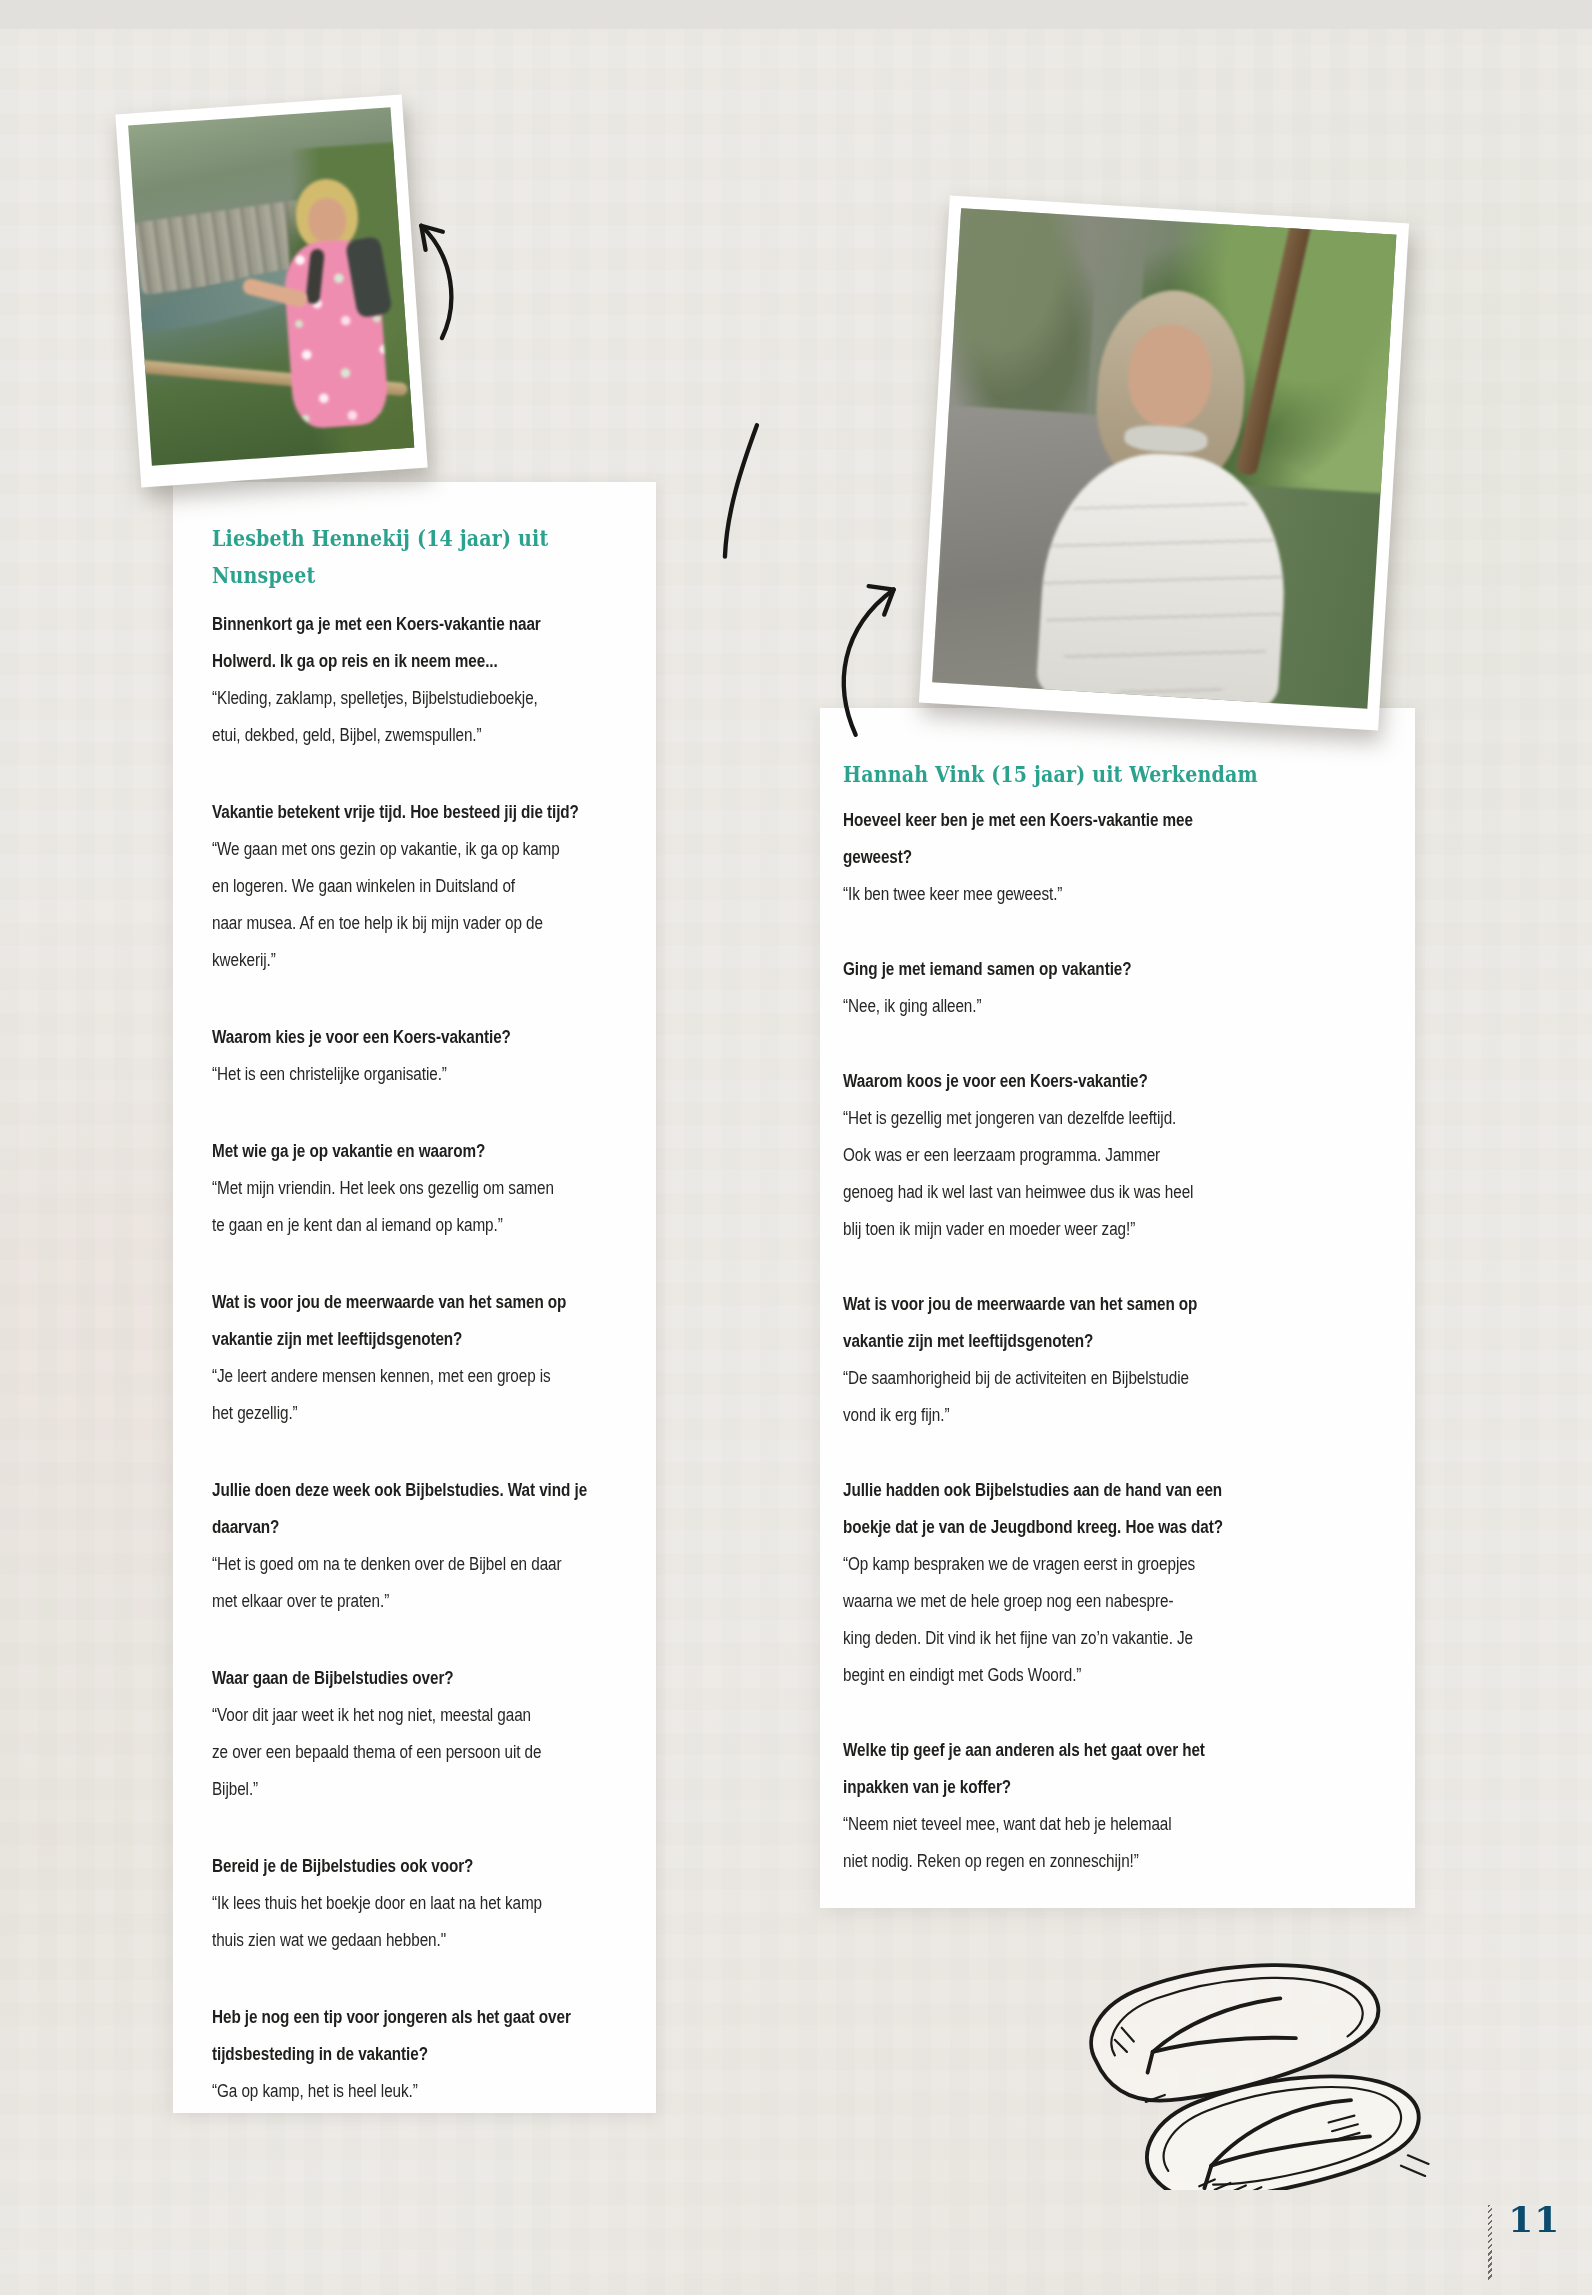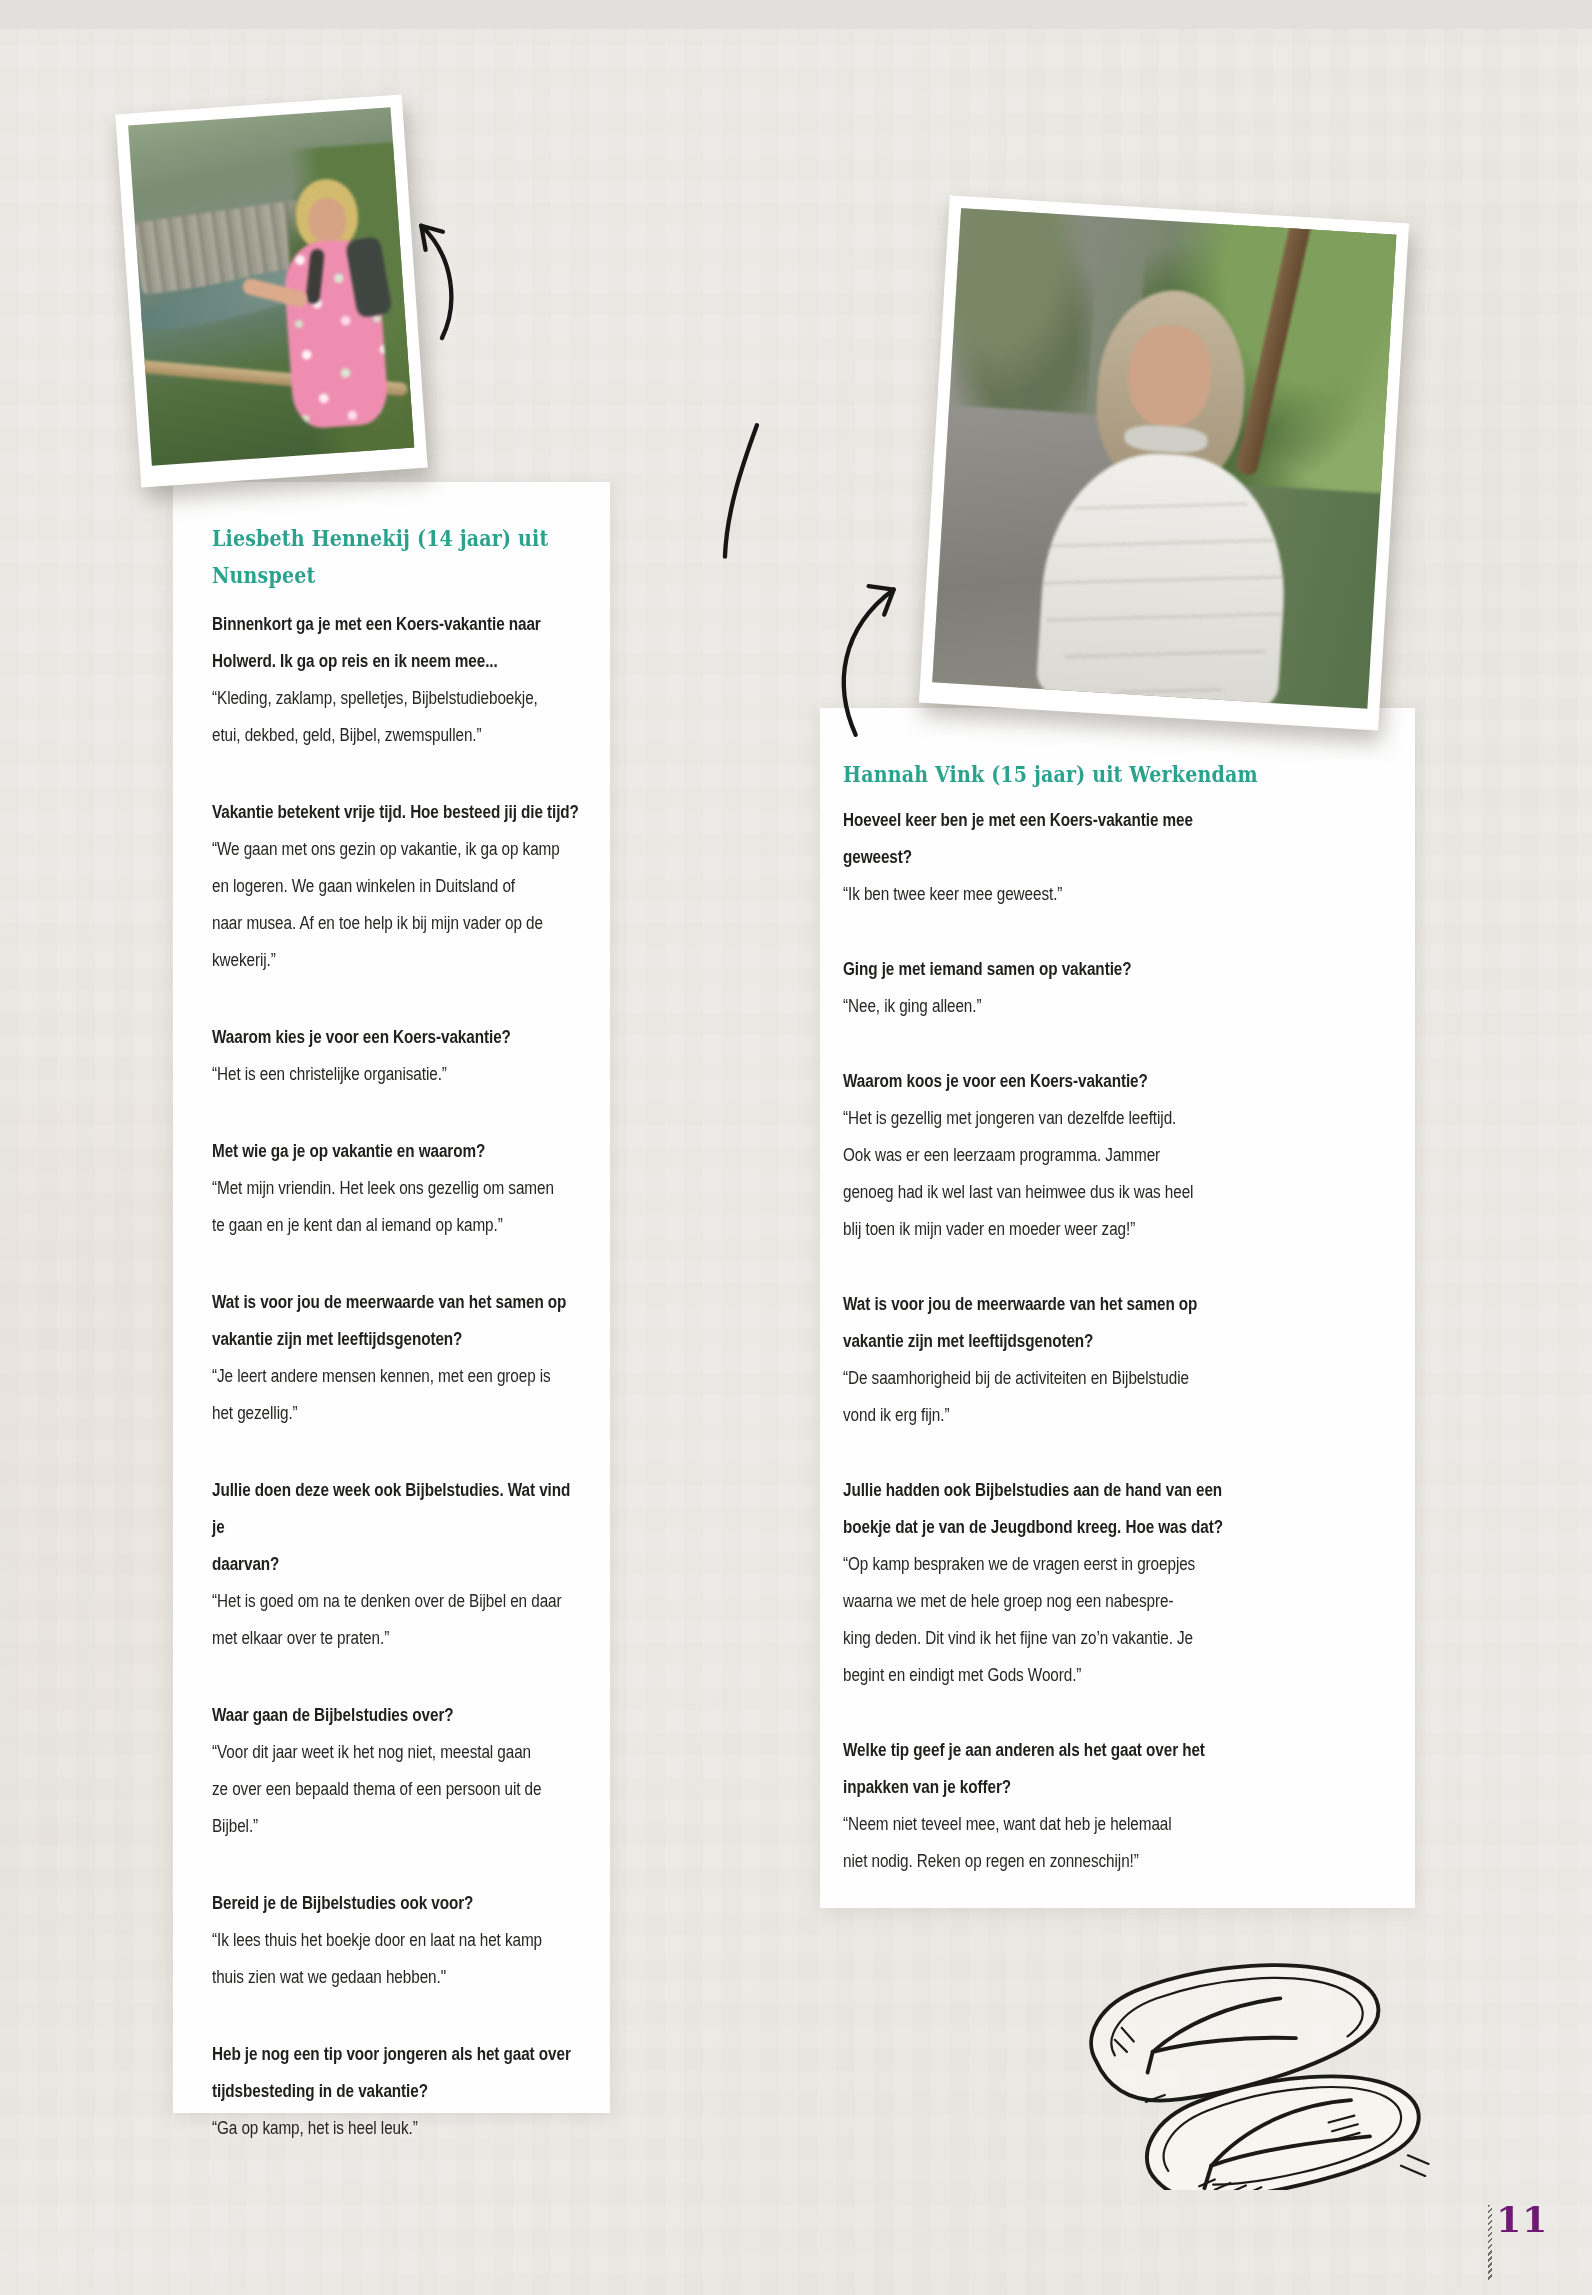--- a/index.html
+++ b/index.html
@@ -15,21 +15,21 @@
       repeating-linear-gradient(90deg, rgba(188,196,182,.06) 0 19px, rgba(255,255,255,0) 19px 38px),
       radial-gradient(circle at 7% 58%, rgba(226,178,168,.12), transparent 22%),
       radial-gradient(circle at 3% 80%, rgba(214,190,170,.12), transparent 18%),
       radial-gradient(circle at 90% 18%, rgba(198,208,178,.10), transparent 28%),
       radial-gradient(circle at 60% 95%, rgba(222,204,188,.10), transparent 25%);
   }
   .topband { position:absolute; left:0; top:0; width:100%; height:29px; background:#e2e0dc; z-index:2; }
 
   
   .paper { position:absolute; background:#fefefe; box-shadow:0 3.5px 15.5px rgba(110,104,96,.15); z-index:2; }
-  #left-box  { left:173px; top:482px;  width:437px; height:1631px; padding:38px 26px 0 39px; box-sizing:border-box; }
+  #left-box  { left:173px; top:482px;  width:483px; height:1631px; padding:38px 26px 0 39px; box-sizing:border-box; }
   #right-box { left:820px; top:708px;  width:595px; height:1200px; padding:48px 26px 0 23px; box-sizing:border-box; }
 
   .squeeze { transform:scaleX(.85); transform-origin:left top; width:117.6%; }
 
   .col-title {
     font-family:"DejaVu Serif","Liberation Serif",serif; font-weight:bold;
     font-size:22.4px; line-height:37px; color:#2ba28e; margin:0 0 12px 0; letter-spacing:0.2px;
   }
   #right-box .col-title { margin-bottom:8.6px; }
   .qa { margin:0 0 40px 0; }
@@ -100,21 +100,21 @@
   #arrow-left  { left:404px; top:217px; }
   #mid-swoosh  { left:718px; top:421px; }
   #arrow-right { left:828px; top:574px; }
   #flipflops   { left:1070px; top:1931px; z-index:3; }
 
   
   #footer { position:absolute; left:1488px; top:2201px; height:79px; display:flex; align-items:flex-start; z-index:4; }
   #folio-rule { width:4.3px; height:76px; margin-top:3.5px;
     background:repeating-linear-gradient(135deg,#6f6d68 0 1.7px,transparent 1.7px 4.3px); }
   #page-num { font-family:"DejaVu Serif","Liberation Serif",serif; font-weight:bold; font-size:36px;
-    color:#701a75; margin-left:4px; line-height:1; letter-spacing:0.9px; }
+    color:#0c4a6e; margin-left:16px; line-height:1; letter-spacing:0.9px; }
 </style>
 </head>
 <body>
 
 <div class="topband"></div>
 
 <div id="photo-liesbeth" class="polaroid">
   <div class="photo-art p1">
     <div class="town"></div>
       <div class="river"></div>

